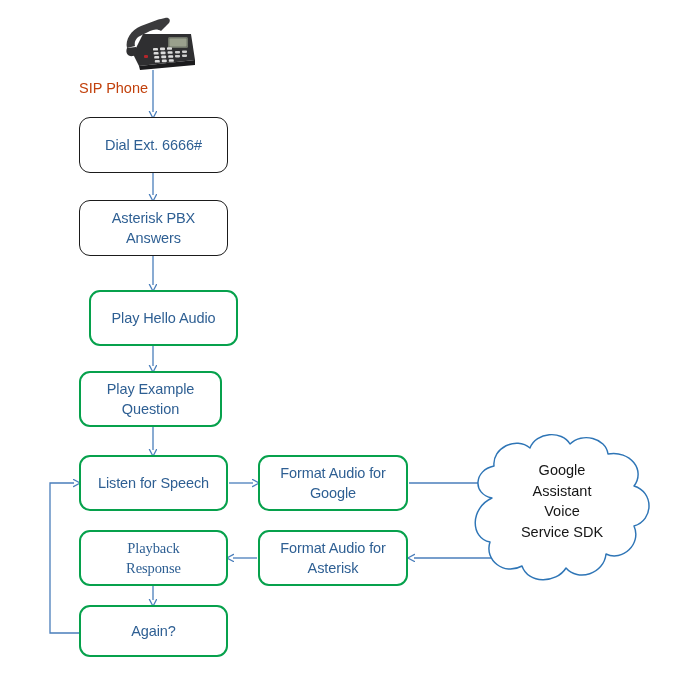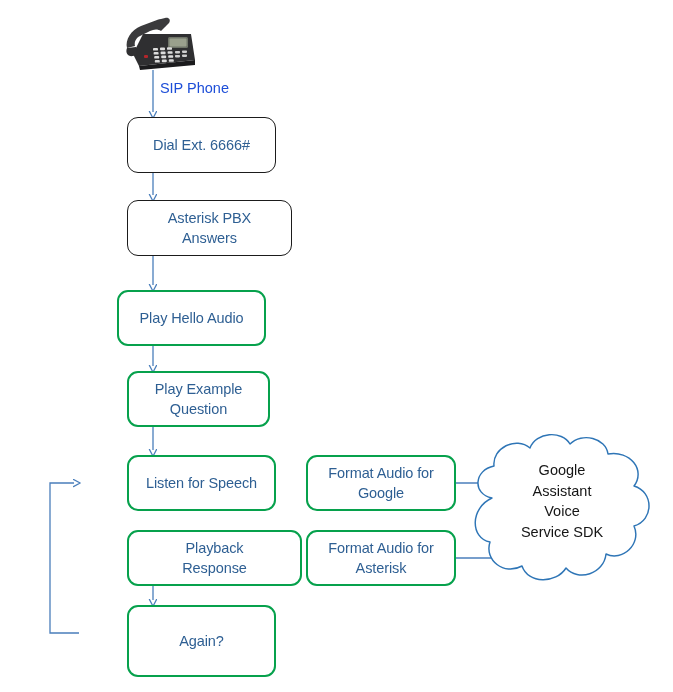--- a/index.html
+++ b/index.html
@@ -27,21 +27,20 @@
     align-items: center;
     justify-content: center;
     text-align: center;
     border-radius: 11px;
     background: #ffffff;
     color: #2e5f93;
     font-size: 14.5px;
     line-height: 1.38;
     letter-spacing: -0.1px;
     z-index: 3;
-    margin-left: 48px;
   }
   .node-black {
     border: 1.6px solid #1b1b1b;
   }
   .node-green {
     border: 2.4px solid #06a14c;
   }
   .node .label {
     padding: 0 6px;
     white-space: pre-line;
@@ -52,23 +51,23 @@
     top: 10px;
     width: 88px;
     height: 66px;
     z-index: 3;
   }
   #sip-caption {
     position: absolute;
     left: 79px;
     top: 80px;
     width: 150px;
-    text-align: right;
+    text-align: left;
     font-size: 14.5px;
-    color: #1d4ed8;
+    color: #c2410c;
     z-index: 4;
   }
   #cloud-wrap {
     position: absolute;
     left: 462px;
     top: 428px;
     width: 200px;
     height: 168px;
     z-index: 3;
   }
@@ -170,44 +169,44 @@
     </g>
   </svg>
 </div>
 
 <div id="sip-caption">SIP Phone</div>
 
 <div class="node node-black" style="left:79px; top:117px; width:149px; height:56px;">
   <span class="label">Dial Ext. 6666#</span>
 </div>
 
-<div class="node node-black" style="left:79px; top:200px; width:165px; height:56px;">
+<div class="node node-black" style="left:79px; top:200px; width:149px; height:56px;">
   <span class="label">Asterisk PBX
 Answers</span>
 </div>
 
-<div class="node node-green" style="left:69px; top:290px; width:149px; height:56px;">
+<div class="node node-green" style="left:89px; top:290px; width:149px; height:56px;">
   <span class="label">Play Hello Audio</span>
 </div>
 
 <div class="node node-green" style="left:79px; top:371px; width:143px; height:56px;">
   <span class="label">Play Example
 Question</span>
 </div>
 
 <div class="node node-green" style="left:79px; top:455px; width:149px; height:56px;text-align:center;">
   <span class="label">Listen for Speech</span>
 </div>
 
-<div class="node node-green" style="left:79px; top:530px; width:175px; height:56px;">
+<div class="node node-green" style="left:79px; top:530px; width:149px; height:56px;font-family:Liberation Serif, serif;">
   <span class="label">Playback
 Response</span>
 </div>
 
-<div class="node node-green" style="left:79px; top:605px; width:149px; height:72px;">
+<div class="node node-green" style="left:79px; top:605px; width:149px; height:52px;">
   <span class="label">Again?</span>
 </div>
 
 <div class="node node-green" style="left:258px; top:455px; width:150px; height:56px;">
   <span class="label">Format Audio for
 Google</span>
 </div>
 
 <div class="node node-green" style="left:258px; top:530px; width:150px; height:56px;">
   <span class="label">Format Audio for

